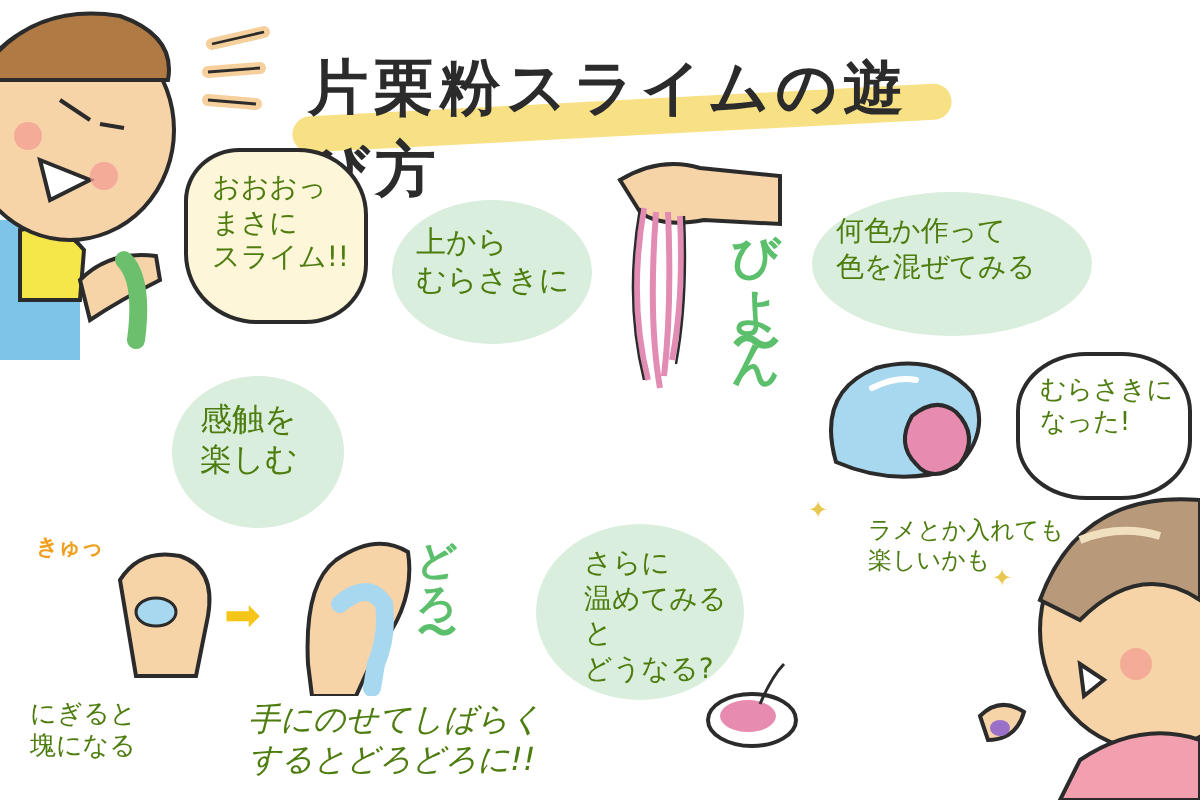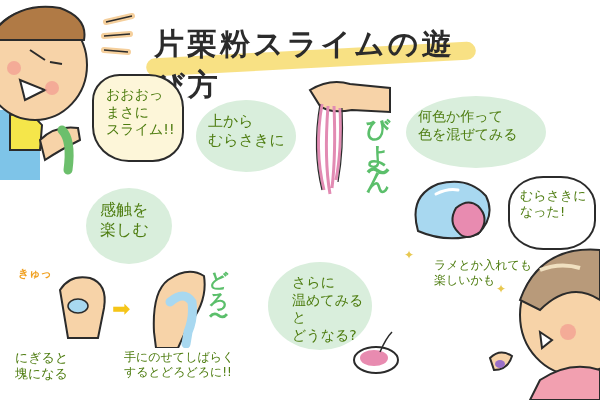--- a/index.html
+++ b/index.html
@@ -105,21 +105,21 @@
 </svg>
 <div class="abs" style="left:112px;top:296px;font-size:22px;color:#f5c518;">➡</div>
 <div class="abs hand" style="left:15px;top:350px;font-size:13px;">にぎると
 塊になる</div>
 
 <svg class="abs" style="left:148px;top:262px" width="60" height="86">
   <path d="M6 70 Q4 30 20 18 Q40 4 56 14 Q60 40 40 64 L30 86 L8 86 Z" fill="#f7d3a8" stroke="#2b2b2b" stroke-width="2"></path>
   <path d="M22 40 Q36 28 44 40 Q46 56 40 70 L38 82" stroke="#a8d8f0" stroke-width="9" fill="none" stroke-linecap="round"></path>
 </svg>
 <div class="abs sfx-green" style="left:206px;top:256px;font-size:20px;">どろ〜</div>
-<div class="abs hand" style="left:124px;top:350px;font-size:12px;">手にのせてしばらく
+<div class="abs hand" style="left:124px;top:350px;font-size:16px;font-style:italic;">手にのせてしばらく
 するとどろどろに!!</div>
 
 <div class="abs bubble-green" style="left:268px;top:262px;width:104px;height:88px;">
   <div class="abs hand" style="left:12px;top:12px;font-size:14px;margin-left:12px;">さらに
 温めてみると
 どうなる?</div>
 </div>
 <svg class="abs" style="left:350px;top:326px" width="60" height="50">
   <ellipse cx="26" cy="34" rx="22" ry="13" fill="#fff" stroke="#2b2b2b" stroke-width="2"></ellipse>
   <ellipse cx="24" cy="32" rx="14" ry="8" fill="#e88bb0"></ellipse>

